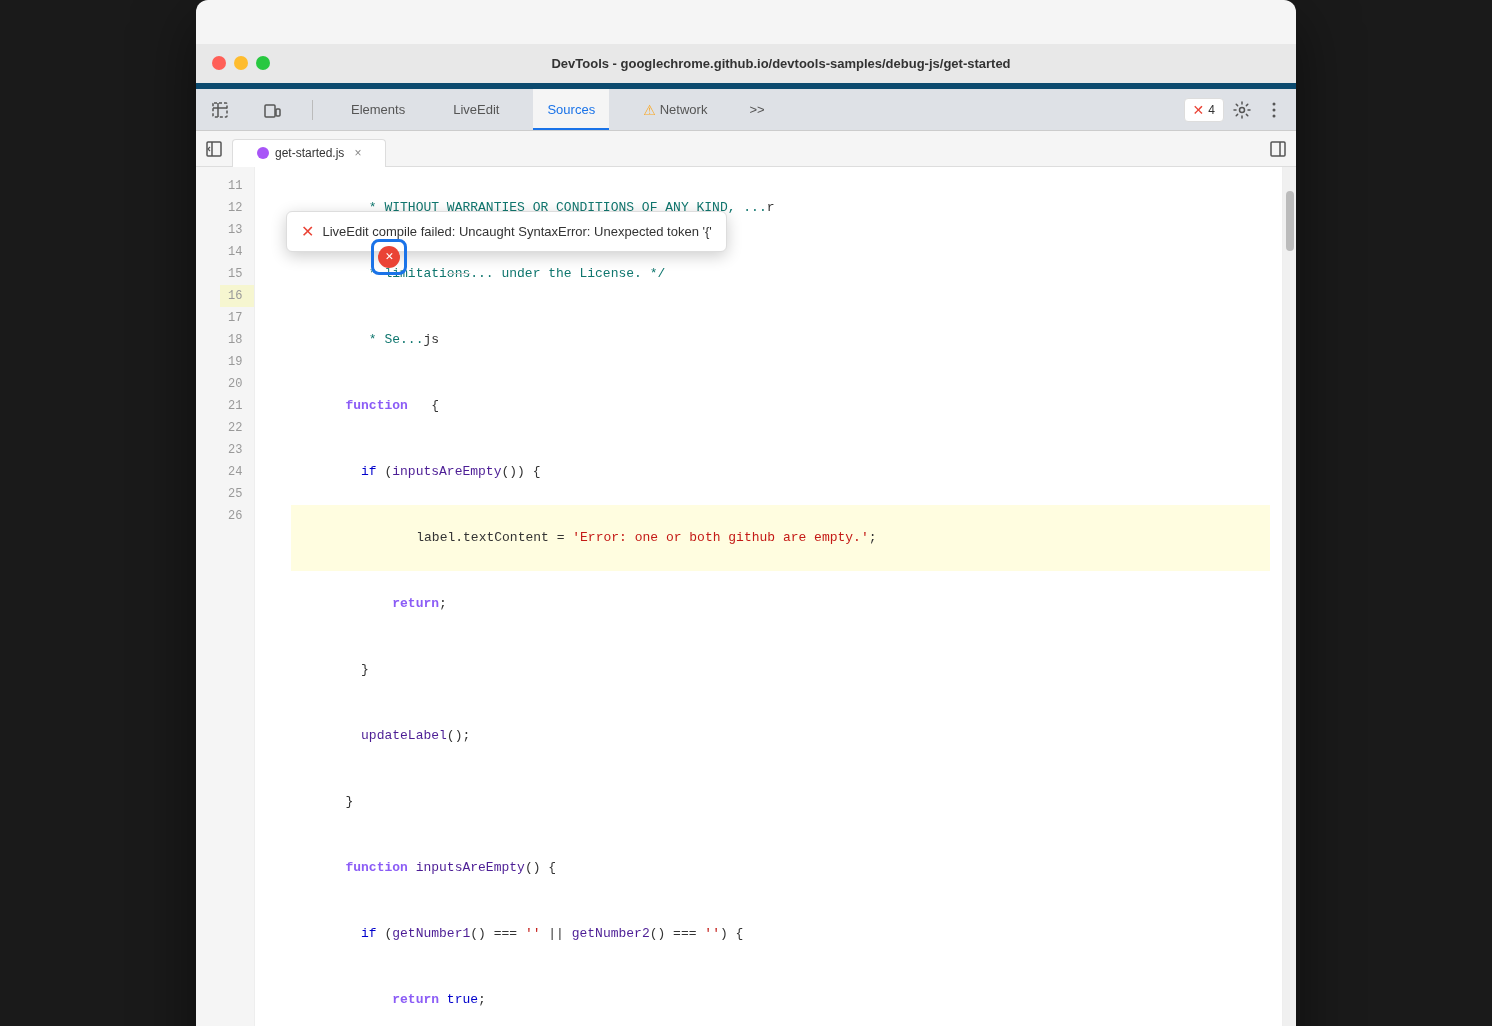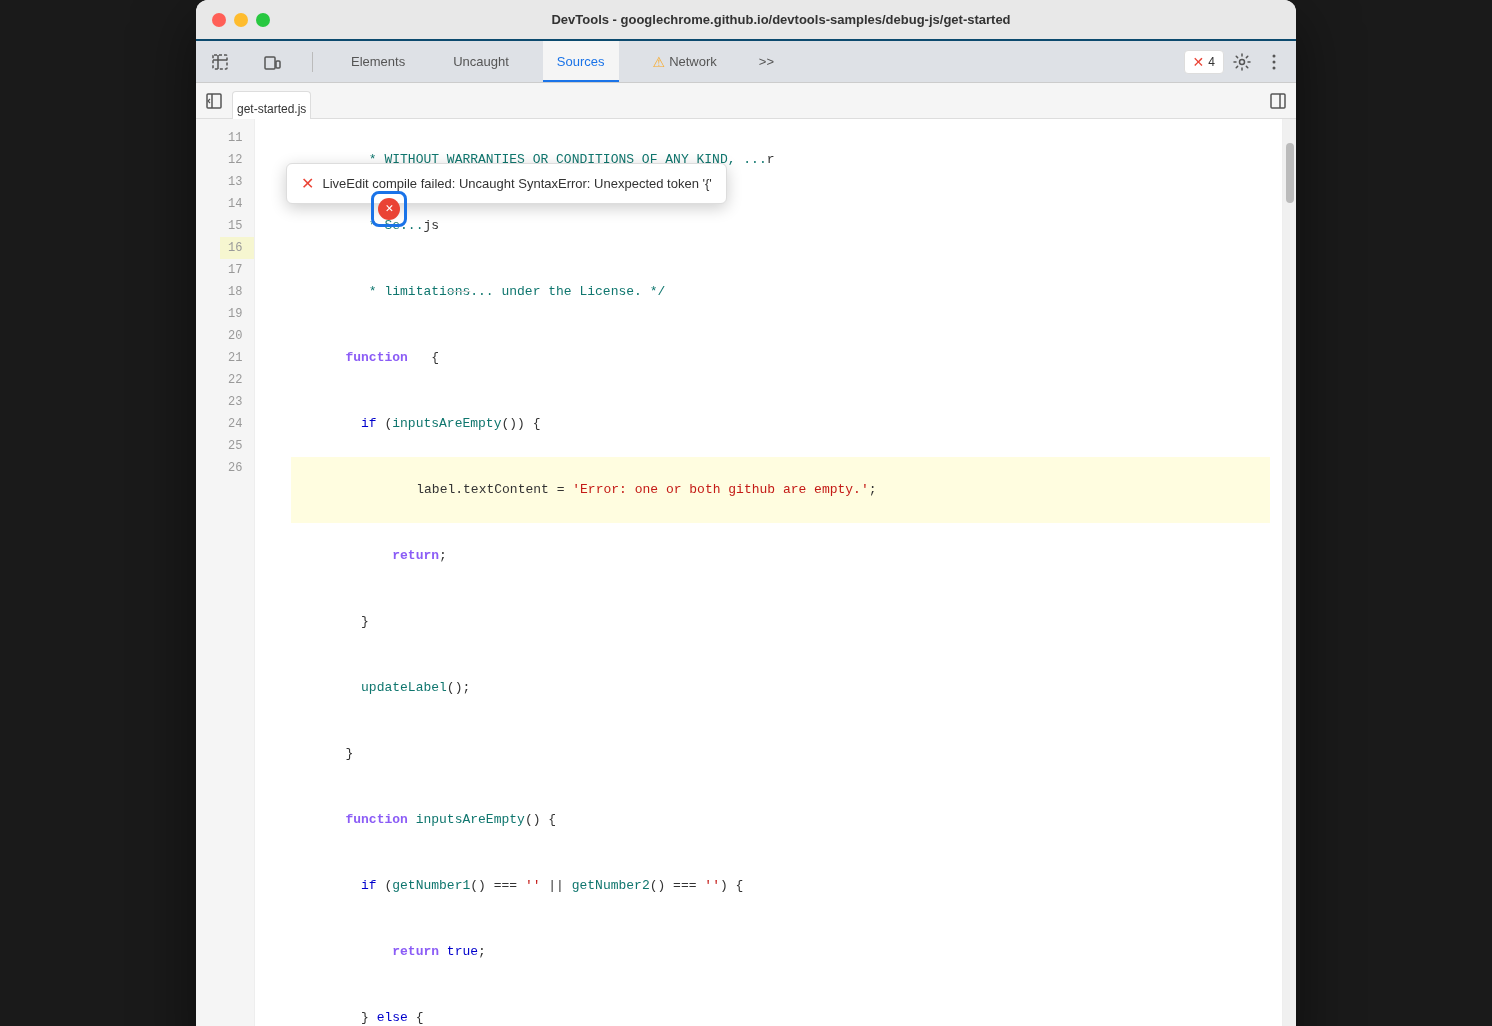--- a/index.html
+++ b/index.html
@@ -19,23 +19,24 @@
       border-radius: 12px;
       box-shadow: 0 20px 60px rgba(0,0,0,0.5);
       overflow: hidden;
     }
 
     
     .title-bar {
       background: #e8e8e8;
       padding: 12px 16px;
       display: flex;
-      align-items: flex-end;
+      align-items: flex-start;
       gap: 12px;
-      border-bottom: 2px solid #0c4a6e;
+      border-bottom: 6px solid #0c4a6e;
+      margin-top: 44px;
     }
 
     .traffic-lights {
       display: flex;
       gap: 8px;
     }
 
     .traffic-light {
       width: 14px;
       height: 14px;
@@ -175,32 +176,31 @@
       justify-content: center;
       cursor: pointer;
       color: #555;
       margin-right: 4px;
     }
 
     .file-tab {
       display: flex;
       align-items: center;
       gap: 6px;
-      padding: 4px 4px;
+      padding: 4px 24px;
       font-size: 12px;
       color: #333;
       background: #fff;
       border: 1px solid #ddd;
       border-bottom: none;
       border-radius: 4px 4px 0 0;
       cursor: pointer;
       height: 28px;
       position: relative;
       top: 4px;
-      flex-direction: column;
     }
 
     .file-tab .file-icon {
       width: 12px;
       height: 12px;
       background: #a855f7;
       border-radius: 50%;
     }
 
     .file-tab .close-btn {
@@ -261,21 +261,21 @@
     }
 
     .code-line {
       white-space: pre;
       padding: 0;
       position: relative;
     }
 
     
     .kw { color: #8b5cf6; font-weight: bold; }
-    .fn { color: #0f766e; text-align: center; }
+    .fn { color: #4c1d95; text-align: center; }
     .str { color: #c41a16; }
     .comment { color: #0f766e; }
     .plain { color: #333; }
     .blue-kw { color: #0000cc; }
 
     
     .error-tooltip {
       position: absolute;
       top: 44px;
       left: 90px;
@@ -356,21 +356,21 @@
       <svg width="18" height="18" viewBox="0 0 18 18" fill="none">
         <rect x="2" y="4" width="10" height="12" rx="1" stroke="#555" stroke-width="1.5" fill="none"></rect>
         <rect x="13" y="8" width="4" height="7" rx="1" stroke="#555" stroke-width="1.5" fill="none"></rect>
       </svg>
     </div>
     <div class="tab-separator"></div>
     <div class="tab-item">
       <span>Elements</span>
     </div>
     <div class="tab-item">
-      <span>Uncaught</span>
+      <span>LiveEdit</span>
     </div>
     <div class="tab-item active">
       <span>Sources</span>
     </div>
     <div class="tab-item" style="display:flex;align-items:center;gap:4px;">
       <span class="warning-icon">⚠</span>
       <span>Network</span>
     </div>
     <div class="tab-more">&gt;&gt;</div>
     <div class="tabs-right">
@@ -448,24 +448,24 @@
       <div class="code-content" style="position:relative;">
 
         <div class="error-cursor" style="top: calc(22px * 3 + 8px - 2px); left: 116px;">
           <div class="x-inner">✕</div>
         </div>
 
         <div class="code-line">
           <span class="comment">   * WITHOUT WARRANTIES OR CONDITIONS OF ANY KIND, ...</span><span class="plain">r</span>
         </div>
         <div class="code-line">
+          <span class="comment">   * limitati<span style="text-decoration:line-through;text-decoration-color:#ccc">ons</span>... under the License. */</span>
+        </div>
+        <div class="code-line">
           <span class="comment">   * Se...</span><span class="plain">js</span>
-        </div>
-        <div class="code-line">
-          <span class="comment">   * limitati<span style="text-decoration:line-through;text-decoration-color:#ccc">ons</span>... under the License. */</span>
         </div>
         <div class="code-line">
           <span class="kw">function</span><span class="plain">   {</span>
         </div>
         <div class="code-line">
           <span class="plain">  </span><span class="blue-kw">if</span><span class="plain"> (</span><span class="fn">inputsAreEmpty</span><span class="plain">()) {</span>
         </div>
         <div class="code-line line-highlight" style="background:rgba(255,240,0,0.12);">
           <span class="plain">      label.textContent = </span><span class="str">'Error: one or both github are empty.'</span><span class="plain">;</span>
         </div>

